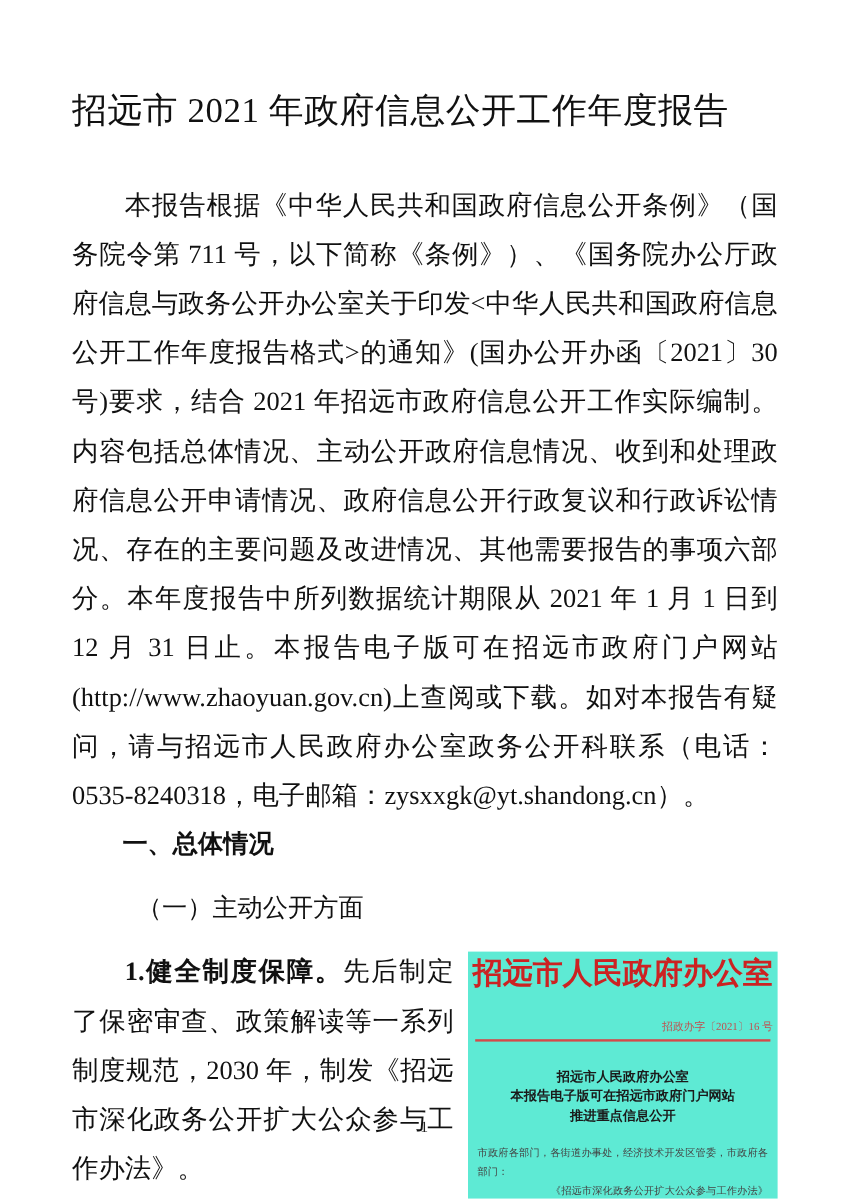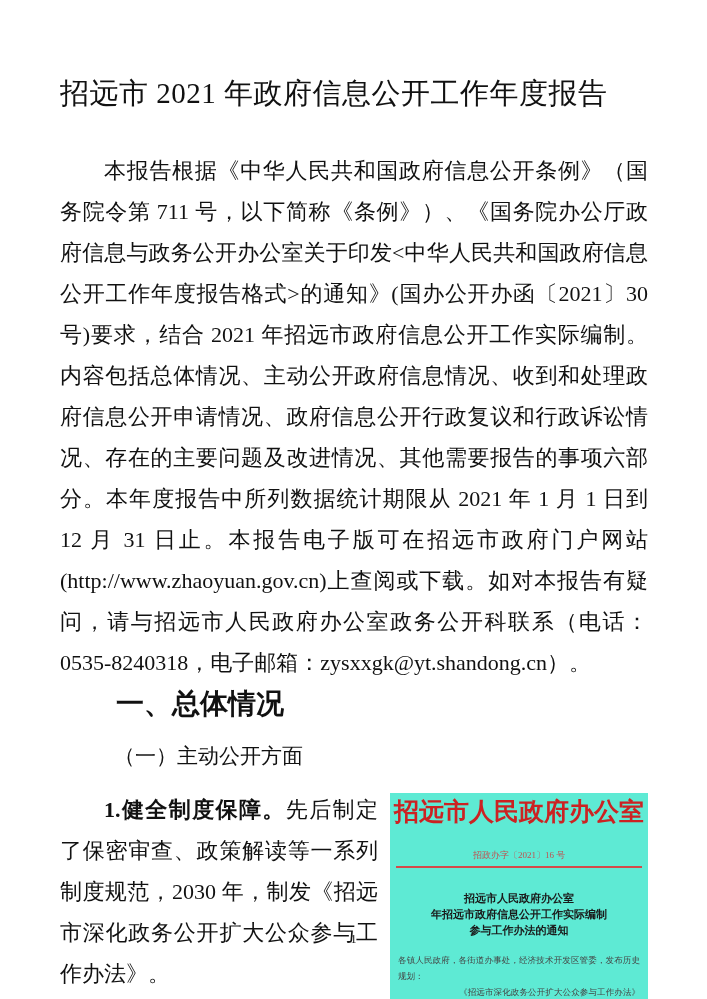--- a/index.html
+++ b/index.html
@@ -24,21 +24,21 @@
   .body-text{
     font-size:22px;
     line-height:41px;
     text-align:justify;
     margin:0;
   }
   .indent{text-indent:2em;}
   .sec-heading{
     font-family:"Liberation Sans","DejaVu Sans",sans-serif;
     font-weight:bold;
-    font-size:28px;
+    font-size:21px;
     line-height:41px;
     text-indent:2em;
     margin:0;
   }
   .sub-heading{
     font-size:21px;
     line-height:41px;
     text-indent:2em;
     margin:12px;
     font-family:"Liberation Serif","DejaVu Serif",serif;
@@ -65,21 +65,21 @@
     line-height:30px;
     text-align:center;
     letter-spacing:0px;
     margin-top:2px;
     font-family:"Liberation Serif","DejaVu Serif",serif;
     white-space:nowrap;
   }
   .notice-docnum{
     color:#c05050;
     font-size:9px;
-    text-align:center;
+    text-align:right;
     margin-top:22px;
     line-height:12px;
   }
   .notice-redline{
     border:none;
     border-top:2px solid #d44a4a;
     margin:5px 2px 0 2px;
   }
   .notice-title{
     font-weight:bold;
@@ -120,25 +120,25 @@
   <p class="sec-heading">一、总体情况</p>
 
   <p class="sub-heading">（一）主动公开方面</p>
 
   <div class="notice-img">
     <div class="notice-letterhead">招远市人民政府办公室</div>
     <div class="notice-docnum">招政办字〔2021〕16 号</div>
     <hr class="notice-redline">
     <div class="notice-title">
       <div>招远市人民政府办公室</div>
-      <div>年招远市政府信息公开工作实际编制</div>
-      <div>参与工作办法的通知</div>
+      <div>本报告电子版可在招远市政府门户网站</div>
+      <div>推进重点信息公开</div>
     </div>
     <div class="notice-body">
-      <div class="p1">各镇人民政府，各街道办事处，经济技术开发区管委，发布历史规划：</div>
+      <div class="p1">市政府各部门，各街道办事处，经济技术开发区管委，市政府各部门：</div>
       <div class="p2">《招远市深化政务公开扩大公众参与工作办法》已经市政府同意，现印发给你们，请认真贯彻落实。</div>
     </div>
   </div>
 
   <p class="body-text indent"><span class="bold-lead">1.健全制度保障。</span><span>先后制定了保密审查、政策解读等一系列制度规范，2030 年，制发《招远市深化政务公开扩大公众参与工作办法》。</span></p>
 
   <p class="body-text indent"><span class="bold-lead">2.推进重点信息公开。</span><span>扎实推进《条例》法定主动公开内容的落实。开设“规划计划”专栏，发布历史规划（计划）信息 50 条；搭建“疫情防控”专题，公开信息 80 余条。推进优化营商环境信息公开，印发《招远市首批“免申即享”</span></p>
 
   <div class="page-number">1</div>
 

